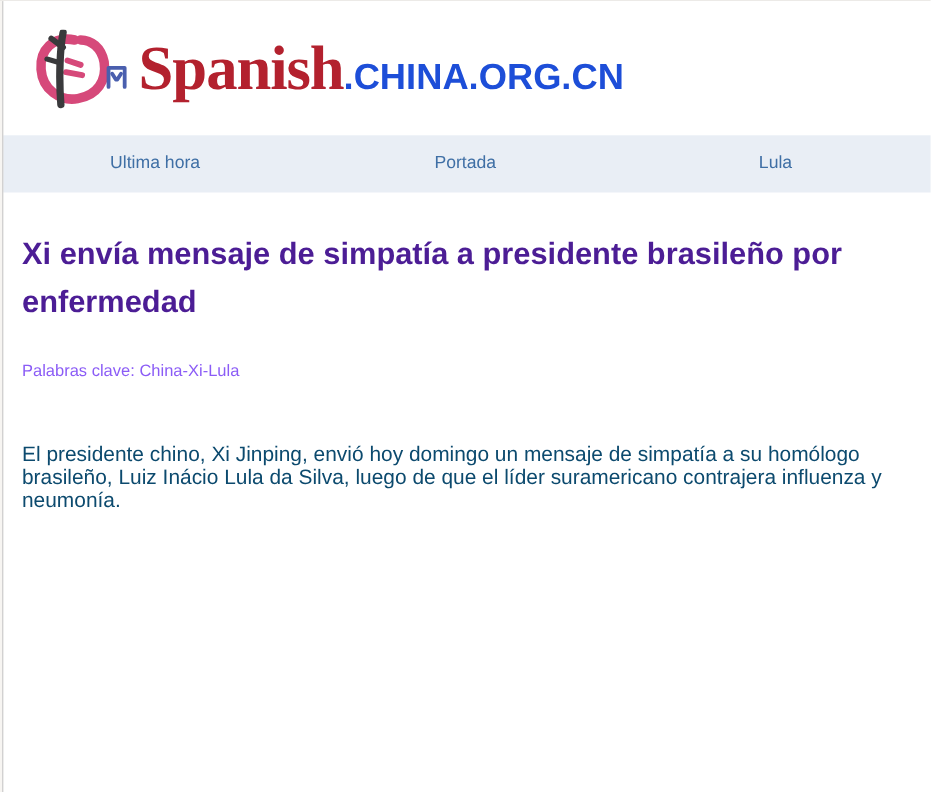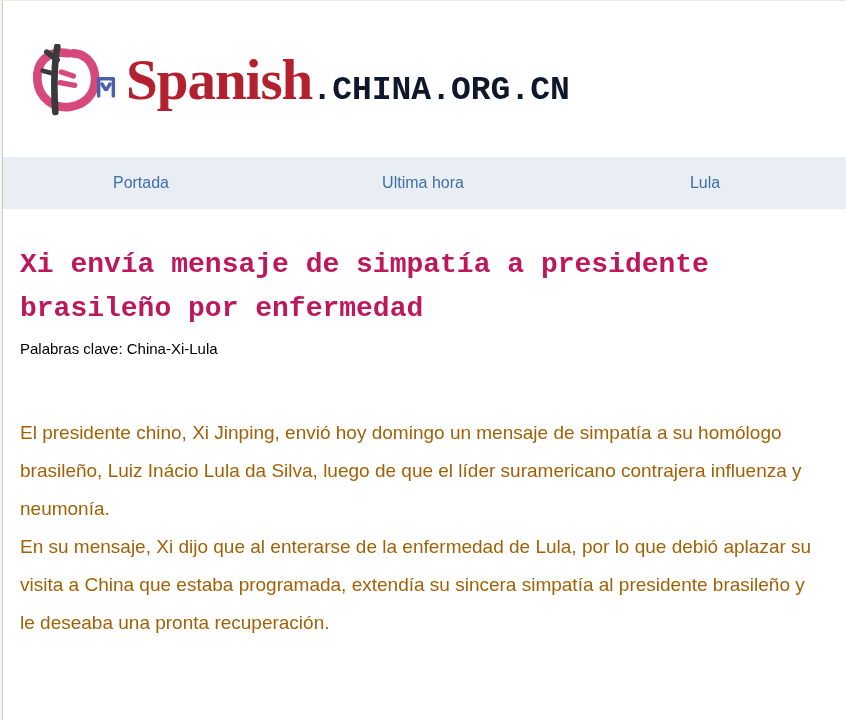--- a/index.html
+++ b/index.html
@@ -18,40 +18,40 @@
   }
   .left-stripe {
     position: absolute; left: 0; top: 0; bottom: 0;
     width: 3px; background: #f7f5f2;
     border-right: 1px solid #c9c9c9;
     z-index: 5;
   }
 
   
   .header {
-    height: 156px;
+    height: 122px;
     display: flex; align-items: center;
     padding-left: 28px;
     background: #ffffff;
   }
   .logo { display: flex; align-items: center; cursor: pointer; }
   .logo-mark { width: 88px; height: 72px; margin-top: 2px; }
   .brand-text { display: flex; align-items: baseline; margin-left: 10px; }
   .brand-primary {
     font-family: "Liberation Serif", serif;
     font-weight: bold;
     font-size: 57px;
     color: #b3212e;
     letter-spacing: -1px;
   }
   .brand-secondary {
-    font-family: Liberation Mono, monospace;
+    font-family: Liberation Sans, sans-serif;
     font-weight: bold;
     font-size: 33px;
-    color: #0f172a;
+    color: #1d4ed8;
     letter-spacing: 0px;
   }
 
   
   .nav {
     height: 52px;
     background: #e9eef5;
     display: flex;
     align-items: center;
   }
@@ -60,38 +60,38 @@
     text-align: center;
     font-size: 16px;
     color: #3f6fa5;
     cursor: pointer;
   }
 
   
   .article { padding: 0 30px 0 20px; }
   .article-title {
     margin: 34px 0 0 0;
-    font-family: Liberation Mono, monospace;
+    font-family: Liberation Sans, sans-serif;
     font-weight: bold;
     font-size: 28px;
     line-height: 44px;
-    color: #be185d;
+    color: #4c1d95;
     max-width: 800px;
   }
   .keywords {
-    margin-top: 9px;
+    margin-top: 32px;
     font-size: 15px;
-    color: #000000;
+    color: #8b5cf6;
   }
   .body-copy { margin-top: 57px; }
   .body-copy p {
     margin: 0;
     font-size: 19px;
-    line-height: 38px;
-    color: #a16207;
+    line-height: 21px;
+    color: #0c4a6e;
     max-width: 800px;
   }
 </style>
 </head>
 <body>
 
 <div class="page">
   <div class="left-stripe"></div>
 
   <div class="header">
@@ -111,26 +111,25 @@
         </g>
       </svg>
       <div class="brand-text">
         <span class="brand-primary">Spanish</span>
         <span class="brand-secondary">.CHINA.ORG.CN</span>
       </div>
     </div>
   </div>
 
   <div class="nav">
+    <div class="nav-item">Ultima hora</div>
     <div class="nav-item">Portada</div>
-    <div class="nav-item">Ultima hora</div>
     <div class="nav-item">Lula</div>
   </div>
 
   <div class="article">
     <h1 class="article-title">Xi envía mensaje de simpatía a presidente brasileño por enfermedad</h1>
     <div class="keywords">Palabras clave: China-Xi-Lula</div>
     <div class="body-copy">
       <p>El presidente chino, Xi Jinping, envió hoy domingo un mensaje de simpatía a su homólogo brasileño, Luiz Inácio Lula da Silva, luego de que el líder suramericano contrajera influenza y neumonía.</p>
-      <p>En su mensaje, Xi dijo que al enterarse de la enfermedad de Lula, por lo que debió aplazar su visita a China que estaba programada, extendía su sincera simpatía al presidente brasileño y le deseaba una pronta recuperación.</p>
     </div>
   </div>
 </div>
 
 </body></html>

